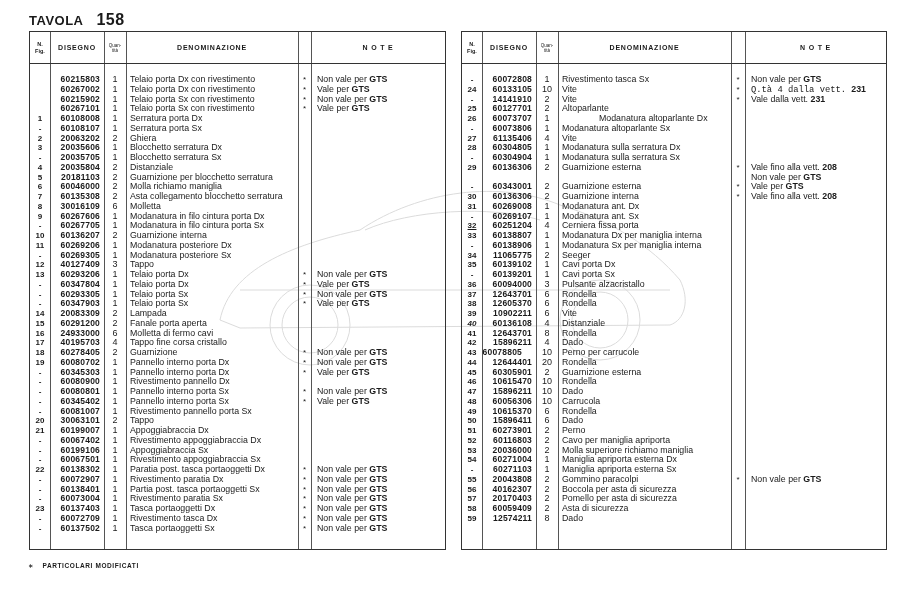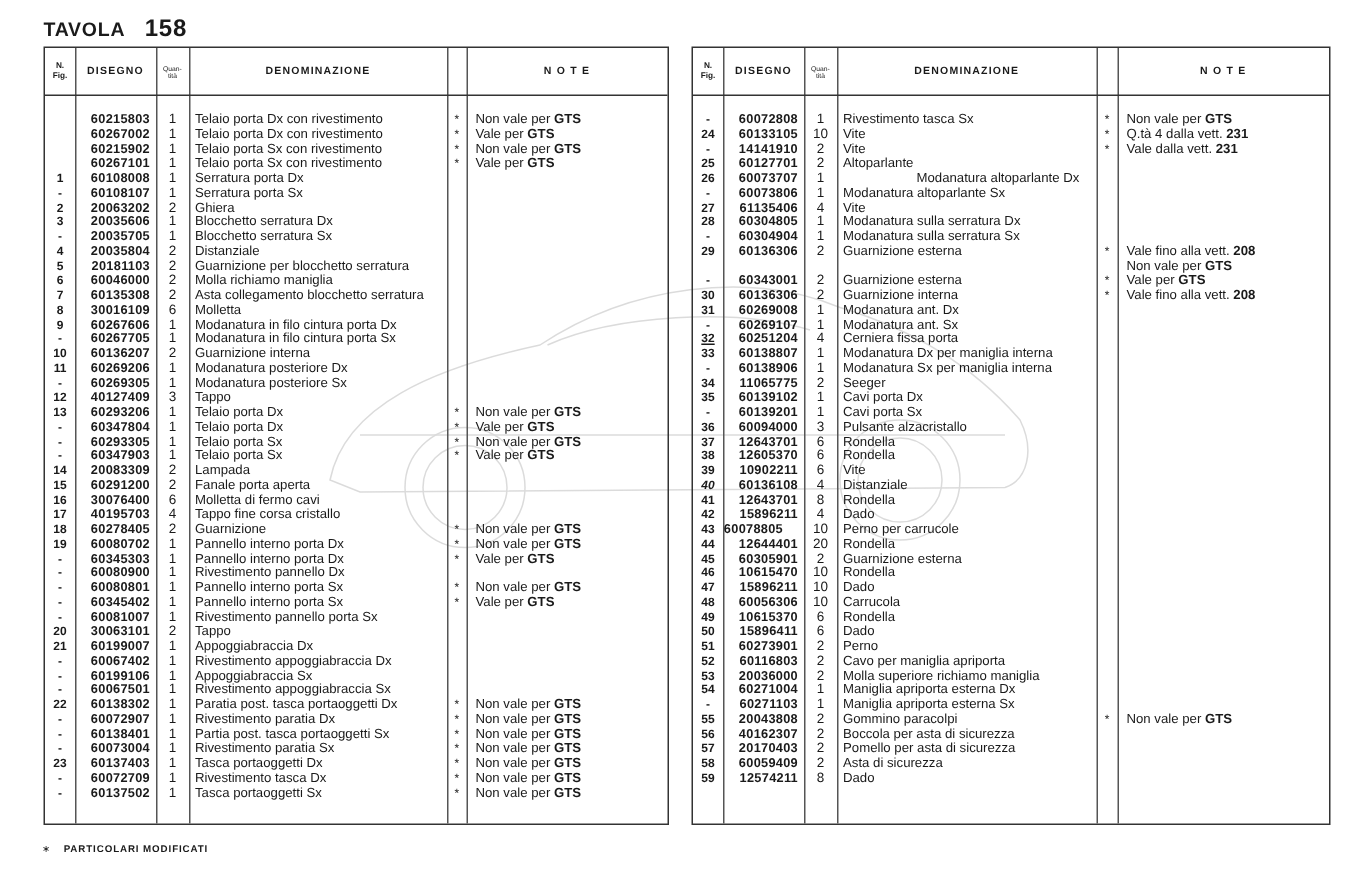--- a/index.html
+++ b/index.html
@@ -286,21 +286,21 @@
       <div class="row">
         <span class="c-fig" style="left: 0px; width: 20px;">15</span>
         <span class="c-dis" style="left: 20px; width: 50px;">60291200</span>
         <span class="c-qty" style="left: 74px; width: 22px;">2</span>
         <span class="c-den" style="left: 100px;">Fanale porta aperta</span>
         <span class="c-star" style="left: 268px; width: 13px;"></span>
         <span class="c-note" style="left: 287px;"><span style="position: static;"></span><b></b></span>
       </div>
       <div class="row">
         <span class="c-fig" style="left: 0px; width: 20px;">16</span>
-        <span class="c-dis" style="left: 20px; width: 50px;">30076400</span>
+        <span class="c-dis" style="left: 20px; width: 50px;">24933000</span>
         <span class="c-qty" style="left: 74px; width: 22px;">6</span>
         <span class="c-den" style="left: 100px;">Molletta di fermo cavi</span>
         <span class="c-star" style="left: 268px; width: 13px;"></span>
         <span class="c-note" style="left: 287px;"><span style="position: static;"></span><b></b></span>
       </div>
       <div class="row">
         <span class="c-fig" style="left: 0px; width: 20px;">17</span>
         <span class="c-dis" style="left: 20px; width: 50px;">40195703</span>
         <span class="c-qty" style="left: 74px; width: 22px;">4</span>
         <span class="c-den" style="left: 100px;">Tappo fine corsa cristallo</span>
@@ -489,21 +489,21 @@
         <span class="c-den" style="left: 100px;">Rivestimento tasca Sx</span>
         <span class="c-star" style="left: 269px; width: 14px;">*</span>
         <span class="c-note" style="left: 289px;"><span style="position: static;">Non vale per </span><b>GTS</b></span>
       </div>
       <div class="row">
         <span class="c-fig" style="left: 0px; width: 20px;">24</span>
         <span class="c-dis" style="left: 20px; width: 50px;">60133105</span>
         <span class="c-qty" style="left: 74px; width: 22px;">10</span>
         <span class="c-den" style="left: 100px;">Vite</span>
         <span class="c-star" style="left: 269px; width: 14px;">*</span>
-        <span class="c-note" style="left: 289px;"><span style="position: static;">Q.tà 4 dalla vett. </span><b>231</b></span>
+        <span class="c-note" style="left: 289px;"><span style="position: static; font-family: Liberation Mono, monospace;">Q.tà 4 dalla vett. </span><b>231</b></span>
       </div>
       <div class="row">
         <span class="c-fig" style="left: 0px; width: 20px;">-</span>
         <span class="c-dis" style="left: 20px; width: 50px;">14141910</span>
         <span class="c-qty" style="left: 74px; width: 22px;">2</span>
         <span class="c-den" style="left: 100px;">Vite</span>
         <span class="c-star" style="left: 269px; width: 14px;">*</span>
         <span class="c-note" style="left: 289px;"><span style="position: static;">Vale dalla vett. </span><b>231</b></span>
       </div>
       <div class="row">
@@ -511,21 +511,21 @@
         <span class="c-dis" style="left: 20px; width: 50px;">60127701</span>
         <span class="c-qty" style="left: 74px; width: 22px;">2</span>
         <span class="c-den" style="left: 100px;">Altoparlante</span>
         <span class="c-star" style="left: 269px; width: 14px;"></span>
         <span class="c-note" style="left: 289px;"><span style="position: static;"></span><b></b></span>
       </div>
       <div class="row">
         <span class="c-fig" style="left: 0px; width: 20px;">26</span>
         <span class="c-dis" style="left: 20px; width: 50px;">60073707</span>
         <span class="c-qty" style="left: 74px; width: 22px;">1</span>
-        <span class="c-den" style="left: 112px; padding-left: 37px;">Modanatura altoparlante Dx</span>
+        <span class="c-den" style="left: 100px; padding-left: 37px;">Modanatura altoparlante Dx</span>
         <span class="c-star" style="left: 269px; width: 14px;"></span>
         <span class="c-note" style="left: 289px;"><span style="position: static;"></span><b></b></span>
       </div>
       <div class="row">
         <span class="c-fig" style="left: 0px; width: 20px;">-</span>
         <span class="c-dis" style="left: 20px; width: 50px;">60073806</span>
         <span class="c-qty" style="left: 74px; width: 22px;">1</span>
         <span class="c-den" style="left: 100px;">Modanatura altoparlante Sx</span>
         <span class="c-star" style="left: 269px; width: 14px;"></span>
         <span class="c-note" style="left: 289px;"><span style="position: static;"></span><b></b></span>

